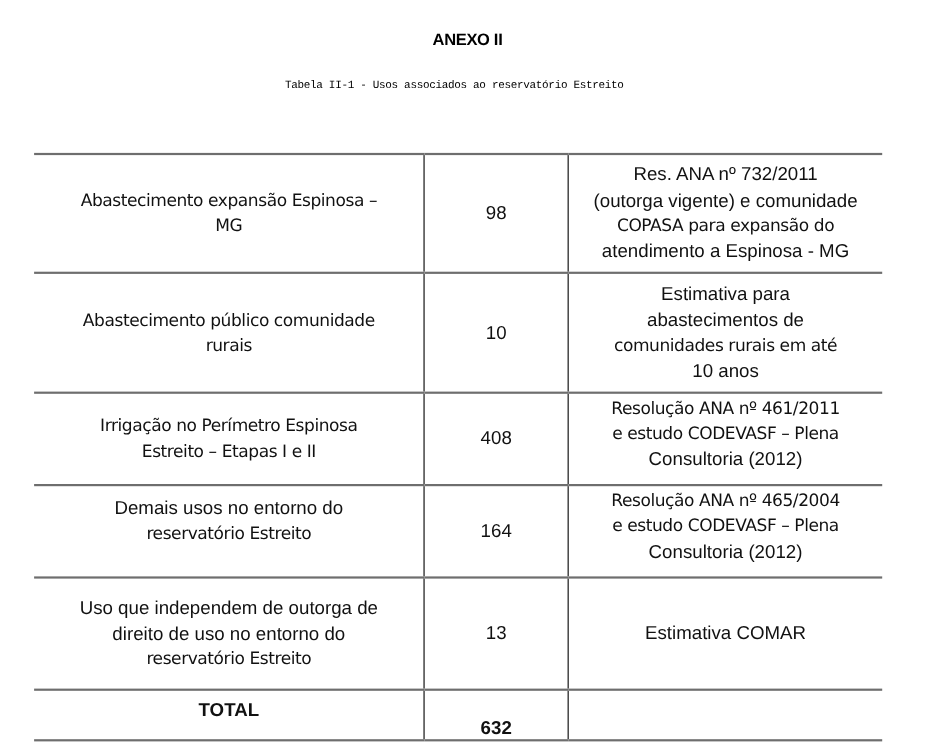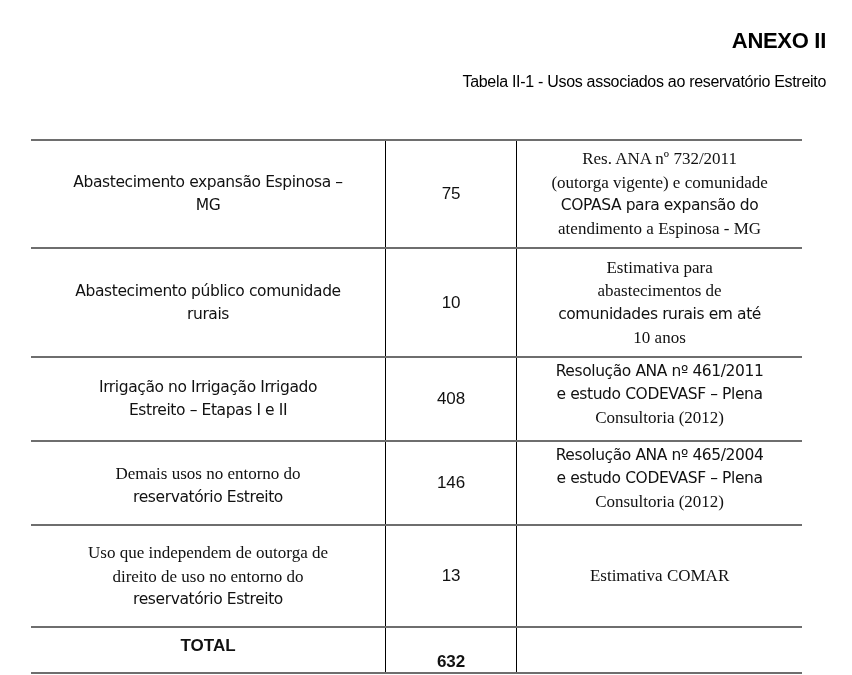--- a/index.html
+++ b/index.html
@@ -9,37 +9,37 @@
       color: #000000;
     }
     body {
       width: 852px;
       height: 675px;
       position: relative;
       overflow: hidden;
     }
     .annex-title {
       position: absolute;
-      left: 0;
+      left: 12px;
       top: 28px;
       width: 826px;
-      text-align: right;
+      text-align: center;
       font-family: "Liberation Sans", sans-serif;
       font-weight: bold;
-      font-size: 22px;
+      font-size: 15px;
       letter-spacing: -0.3px;
     }
     .table-caption {
       position: absolute;
       left: 0;
       top: 73px;
       width: 826px;
-      text-align: right;
-      font-family: Liberation Sans, sans-serif;
-      font-size: 16px;
+      text-align: center;
+      font-family: Liberation Mono, monospace;
+      font-size: 10px;
       letter-spacing: -0.3px;
     }
     table.uses-table {
       position: absolute;
       left: 31px;
       top: 139px;
       width: 771px;
       border-collapse: collapse;
       table-layout: fixed;
     }
@@ -57,21 +57,21 @@
     .col-use { width: 338px; }
     .col-value { width: 125px; }
     .col-source { width: 272px; }
     .cell-sans {
       font-family: "DejaVu Sans", sans-serif;
       font-size: 15.5px;
       line-height: 23px;
       letter-spacing: -0.4px;
     }
     .cell-arial {
-      font-family: Liberation Serif, serif;
+      font-family: Liberation Sans, sans-serif;
       font-size: 17px;
       line-height: 23.5px;
     }
     .cell-num {
       font-family: "Liberation Sans", sans-serif;
       font-size: 17px;
     }
     .total-cell {
       font-family: "Liberation Sans", sans-serif;
       font-weight: bold;
@@ -91,21 +91,21 @@
     <col class="col-value">
     <col class="col-source">
   </colgroup>
   <tbody>
 
     <tr style="height:108px;">
       <td class="cell-sans">
         <span class="line">Abastecimento expansão Espinosa –</span>
         <span class="line">MG</span>
       </td>
-      <td class="cell-num">75</td>
+      <td class="cell-num">98</td>
       <td>
         <span class="line cell-arial">Res. ANA nº 732/2011</span>
         <span class="line cell-arial">(outorga vigente) e comunidade</span>
         <span class="line cell-sans">COPASA para expansão do</span>
         <span class="line cell-arial">atendimento a Espinosa - MG</span>
       </td>
     </tr>
 
     <tr style="height:109px;">
       <td class="cell-sans">
@@ -116,37 +116,37 @@
       <td>
         <span class="line cell-arial">Estimativa para</span>
         <span class="line cell-arial">abastecimentos de</span>
         <span class="line cell-sans">comunidades rurais em até</span>
         <span class="line cell-arial">10 anos</span>
       </td>
     </tr>
 
     <tr style="height:84px;">
       <td class="cell-sans">
-        <span class="line">Irrigação no Irrigação Irrigado</span>
+        <span class="line">Irrigação no Perímetro Espinosa</span>
         <span class="line">Estreito – Etapas I e II</span>
       </td>
       <td class="cell-num">408</td>
       <td style="vertical-align:top;padding-top:2px;">
         <span class="line cell-sans">Resolução ANA nº 461/2011</span>
         <span class="line cell-sans">e estudo CODEVASF – Plena</span>
         <span class="line cell-arial">Consultoria (2012)</span>
       </td>
     </tr>
 
     <tr style="height:84px;">
-      <td style="vertical-align:top;padding-top:20px;">
+      <td style="vertical-align:top;padding-top:8px;">
         <span class="line cell-arial">Demais usos no entorno do</span>
         <span class="line cell-sans">reservatório Estreito</span>
       </td>
-      <td class="cell-num">146</td>
+      <td class="cell-num">164</td>
       <td style="vertical-align:top;padding-top:2px;">
         <span class="line cell-sans">Resolução ANA nº 465/2004</span>
         <span class="line cell-sans">e estudo CODEVASF – Plena</span>
         <span class="line cell-arial">Consultoria (2012)</span>
       </td>
     </tr>
 
     <tr style="height:102px;">
       <td>
         <span class="line cell-arial">Uso que independem de outorga de</span>

